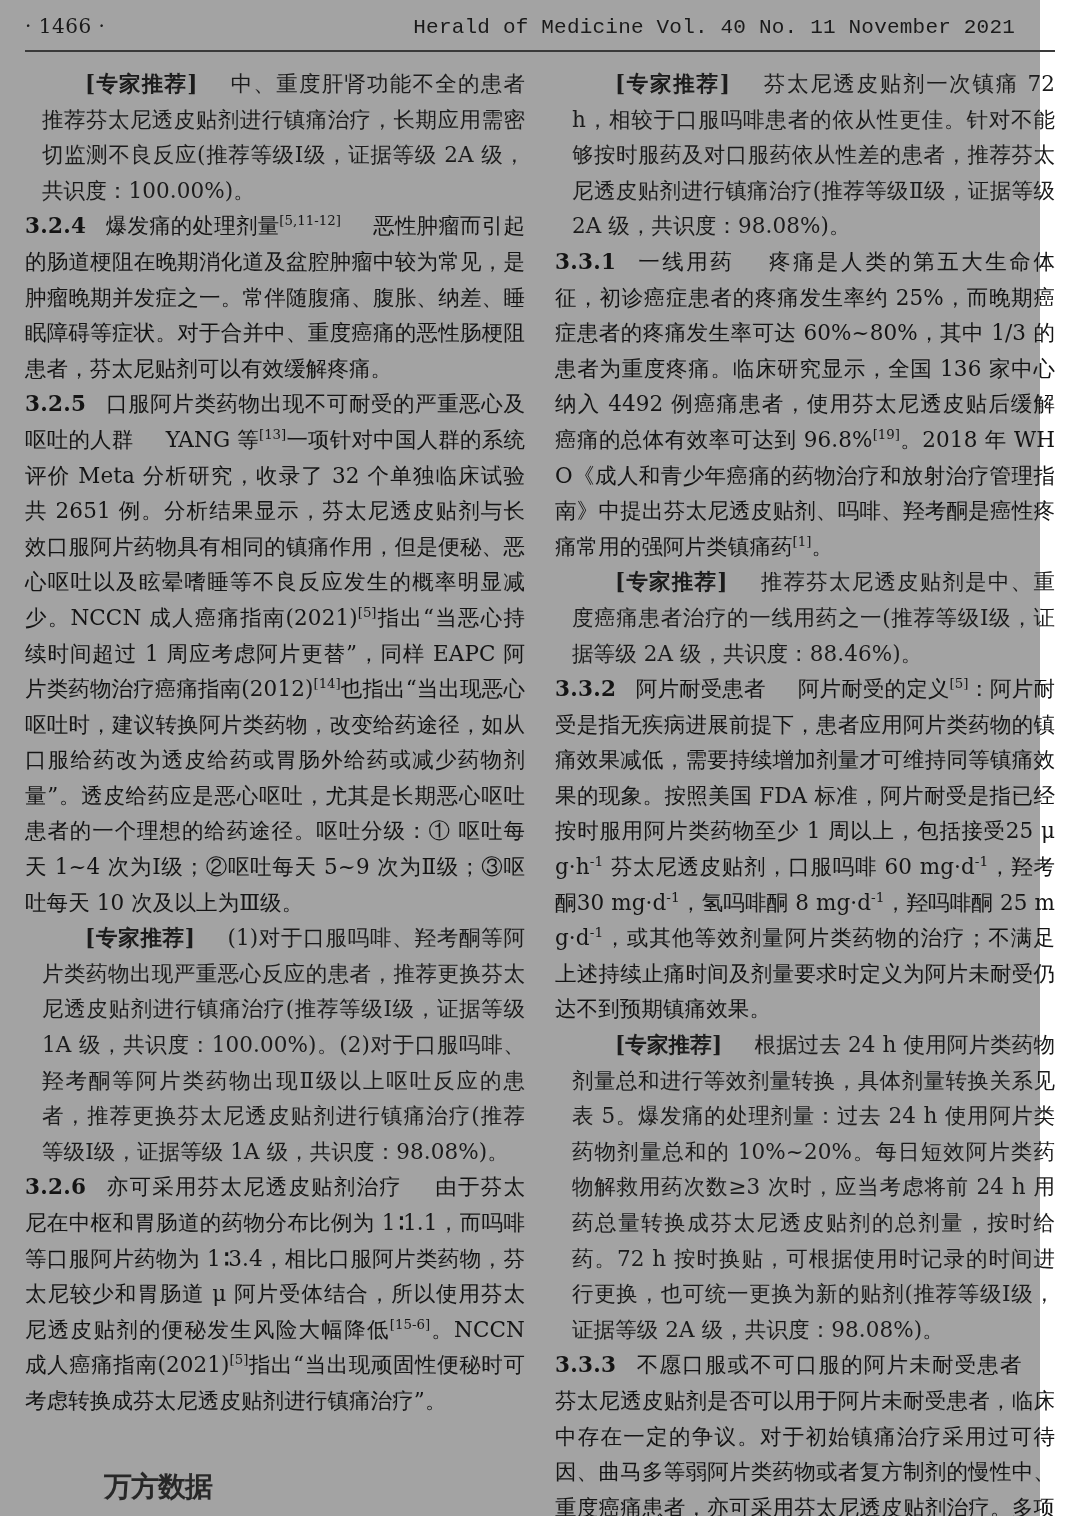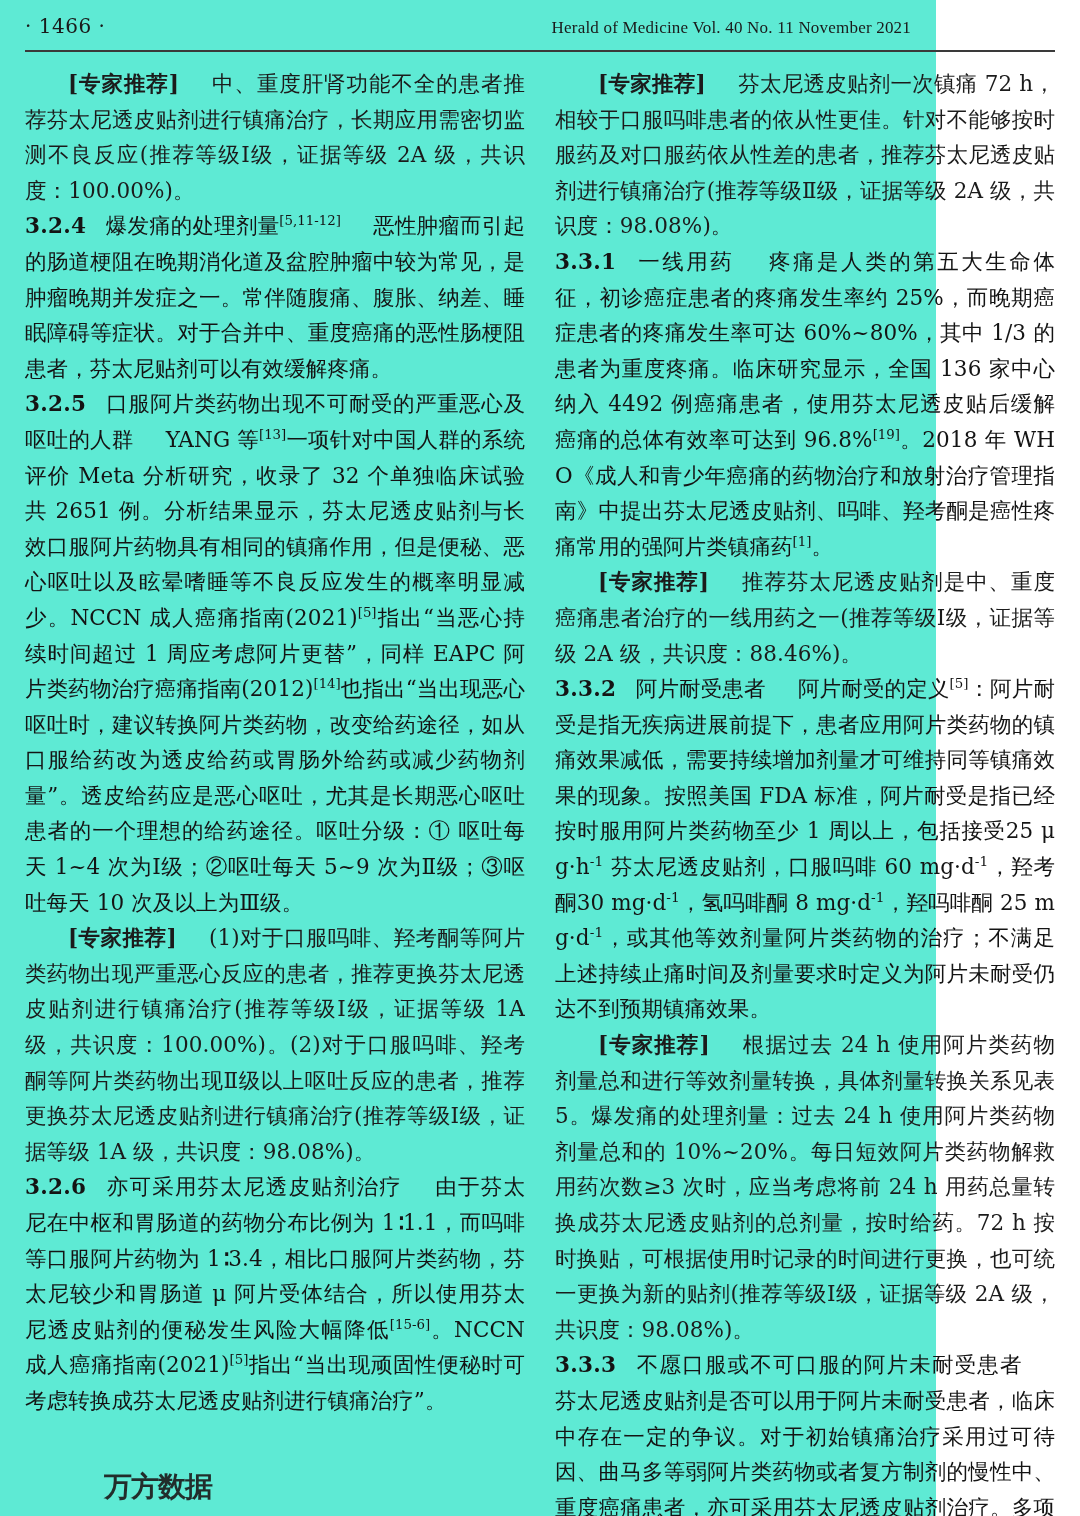--- a/index.html
+++ b/index.html
@@ -12,24 +12,24 @@
     width: 1080px;
     height: 1516px;
     position: relative;
     font-family: "DejaVu Serif", "Liberation Serif", serif;
     color: #111111;
     overflow: hidden;
   }
 
   .page {
     position: relative;
-    width: 936px;
+    width: 1040px;
     height: 1516px;
     box-sizing: border-box;
-    background: #5eead4;
+    background: #a3a3a3;
   }
 
   
   .running-head {
     position: absolute;
     top: 14px;
     left: 25px;
     right: 25px;
     height: 34px;
     display: flex;
@@ -37,22 +37,22 @@
     justify-content: space-between;
   }
   .folio {
     font-family: "DejaVu Serif", "Liberation Serif", serif;
     font-size: 20px;
     letter-spacing: 0.5px;
     color: #1a1a1a;
     white-space: nowrap;
   }
   .journal-line {
-    font-family: Liberation Serif, serif;
-    font-size: 17px;
+    font-family: Liberation Mono, monospace;
+    font-size: 21px;
     color: #1a1a1a;
     white-space: nowrap;
     letter-spacing: 0.2px;
   }
   .head-rule {
     position: absolute;
     top: 50px;
     left: 25px;
     width: 1030px;
     height: 2px;
@@ -79,21 +79,21 @@
     margin: 0;
     font-size: 21.5px;
     line-height: 35.6px;
     text-align: justify;
     text-justify: inter-character;
     letter-spacing: 0.1px;
     word-break: break-all;
     color: #141414;
     font-family: "DejaVu Serif", "Liberation Serif", serif;
   }
-  p.para.indent { text-indent: 2em; }
+  p.para.indent { text-indent: 2em; margin-left: 17px; }
   p.para.kai {
     
     font-family: "DejaVu Serif", "Liberation Serif", serif;
     color: #1b1b1b;
   }
   .sec-num {
     font-weight: bold;
     letter-spacing: 0.3px;
   }
   .rec-label {

